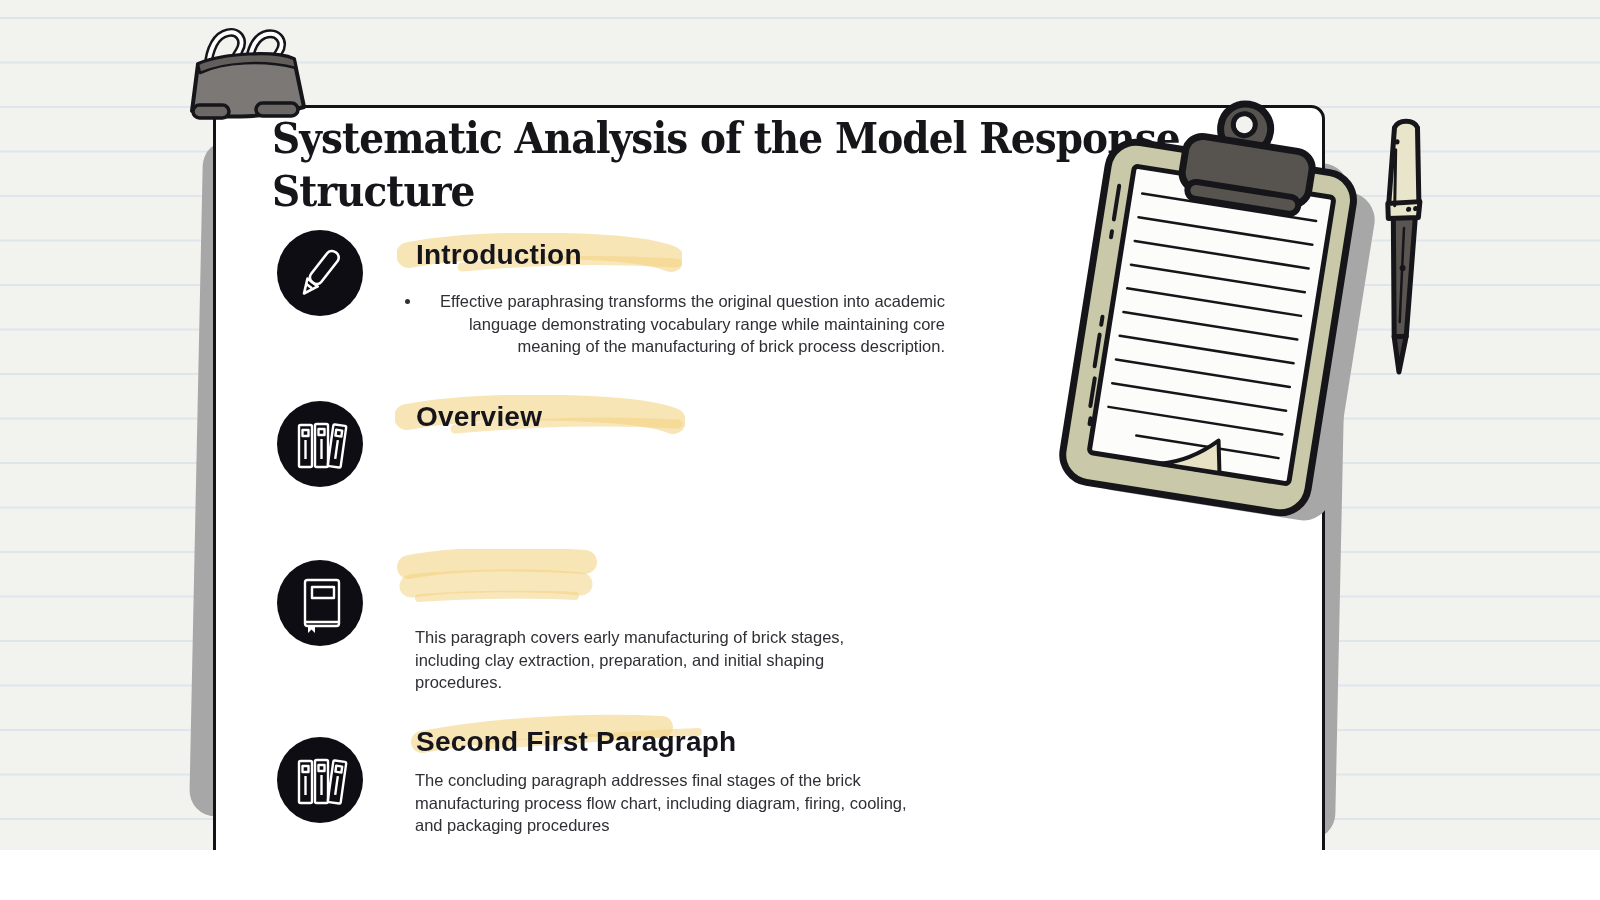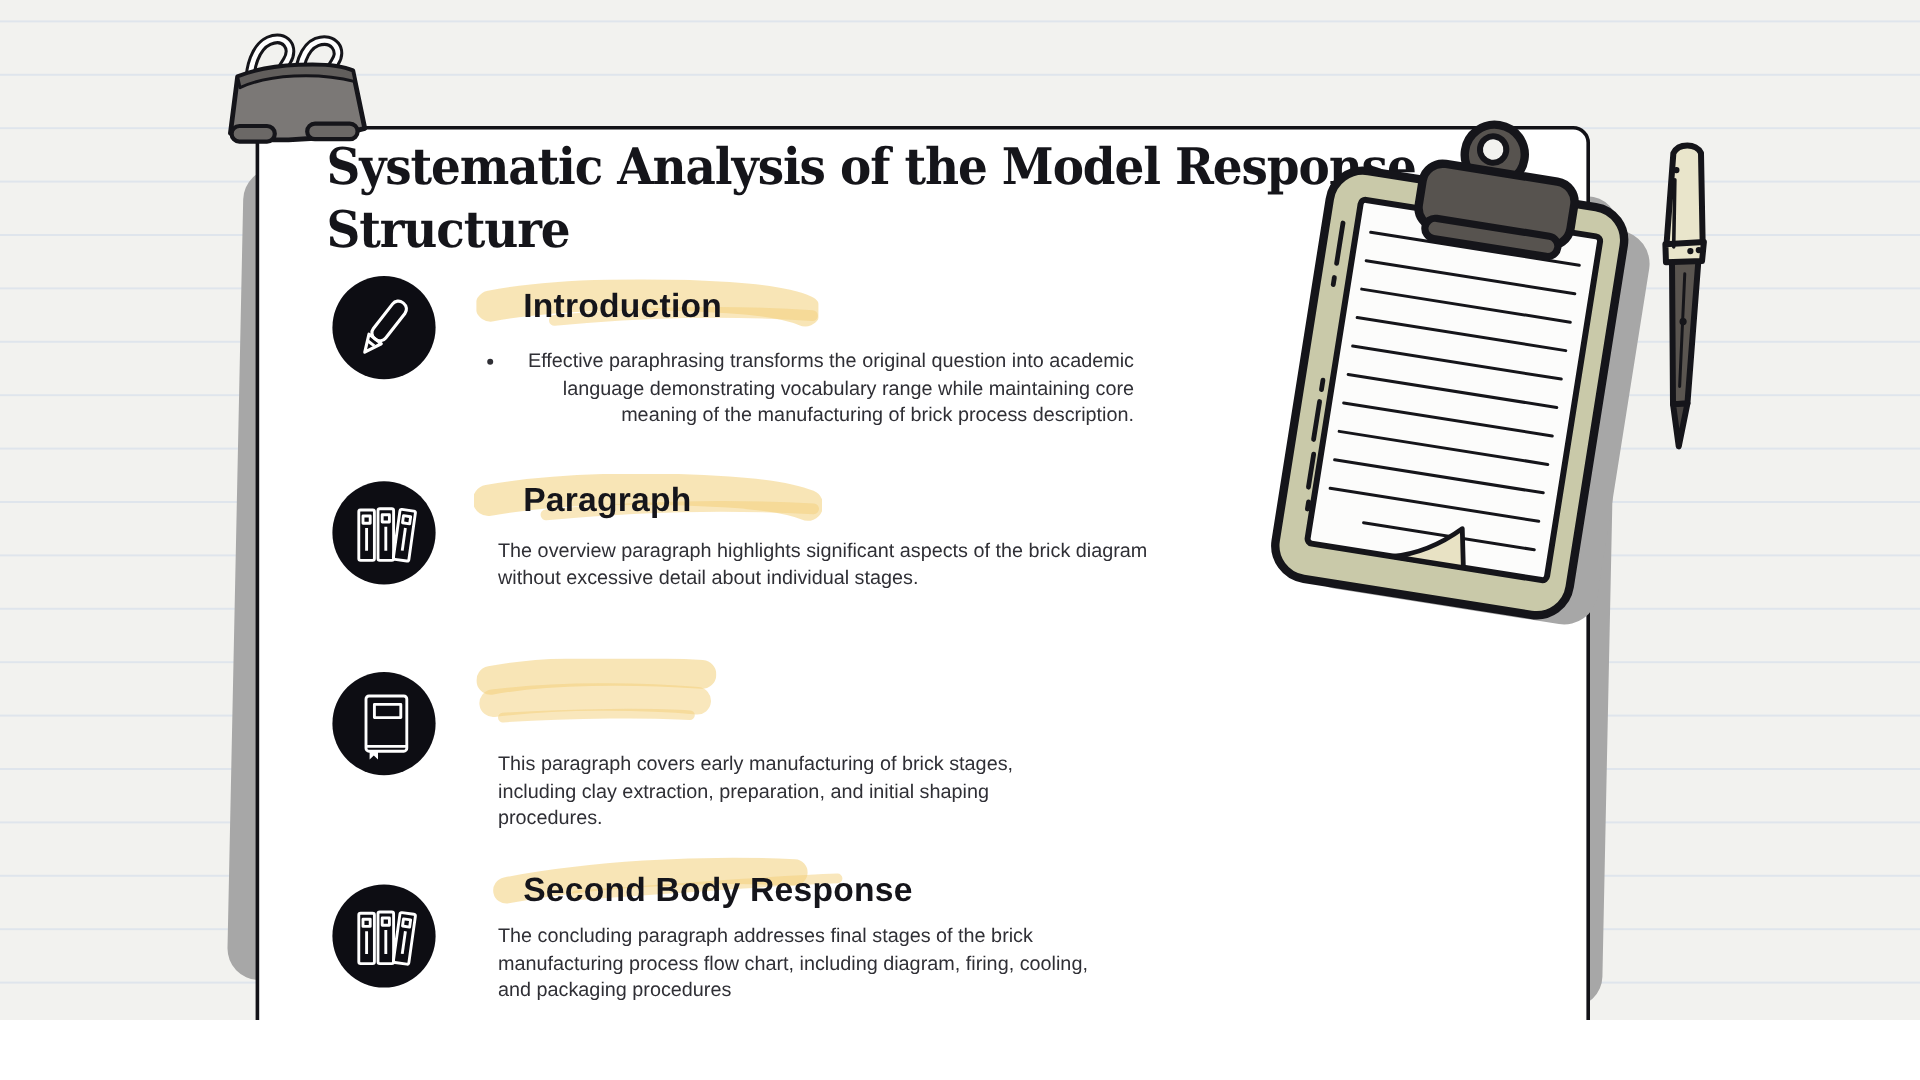--- a/index.html
+++ b/index.html
@@ -36,21 +36,21 @@
     left:277px;z-index:4;
     display:flex;align-items:center;justify-content:center;
   }
   #icon-1{top:230px;} #icon-2{top:401px;} #icon-3{top:560px;} #icon-4{top:737px;}
   .icon-circle svg{display:block;}
   .hl{z-index:3;pointer-events:none;}
   .hl path{stroke:var(--highlight,#f3cf7a);fill:none;stroke-linecap:round;}
   #hl-1{left:397px;top:233px;} #hl-2{left:395px;top:395px;}
   #hl-3{left:397px;top:549px;} #hl-4{left:410px;top:714px;}
   .sec-heading{
-    left:436px;color:#15151b;font-weight:700;font-size:28px;line-height:1.2;
+    left:416px;color:#15151b;font-weight:700;font-size:28px;line-height:1.2;
     letter-spacing:0.2px;z-index:5;white-space:nowrap;
   }
   #h-1{top:238px;} #h-2{top:400px;} #h-3{top:559px;} #h-4{top:725px;}
   .sec-body{
     left:415px;color:#2f2f35;font-size:16.5px;line-height:22.5px;z-index:5;
   }
   #b-1{top:290px;width:545px;left:400px;}
   #b-1 ul{margin:0;padding:0 0 0 22px;text-align:right;}
   #b-1 li{margin:0;padding:0;}
   #b-2{top:448px;width:575px;}
@@ -140,29 +140,28 @@
         <g transform="rotate(8 48 33)">
           <rect x="41.5" y="12" width="13" height="42" rx="1.5"></rect>
           <rect x="45" y="17" width="6" height="6"></rect>
           <line x1="48" y1="27" x2="48" y2="46"></line>
         </g>
       </g>
     </svg>
   </div>
 
   <div id="h-1" class="abs sec-heading">Introduction</div>
-  <div id="h-2" class="abs sec-heading">Paragraph</div>
-  <div id="h-4" class="abs sec-heading">Second Body Response</div>
+  <div id="h-2" class="abs sec-heading">Overview</div>
+  <div id="h-4" class="abs sec-heading">Second First Paragraph</div>
 
   <div id="b-1" class="abs sec-body">
     <ul>
       <li>Effective paraphrasing transforms the original question into academic language demonstrating vocabulary range while maintaining core meaning of the manufacturing of brick process description.</li>
     </ul>
   </div>
-  <div id="b-2" class="abs sec-body">The overview paragraph highlights significant aspects of the brick diagram without excessive detail about individual stages.</div>
   <div id="b-3" class="abs sec-body">This paragraph covers early manufacturing of brick stages, including clay extraction, preparation, and initial shaping procedures.</div>
   <div id="b-4" class="abs sec-body">The concluding paragraph addresses final stages of the brick manufacturing process flow chart, including diagram, firing, cooling, and packaging procedures</div>
 
   <svg class="abs binder-clip" width="128" height="120" viewBox="0 0 128 120">
     <g fill="none" stroke-linecap="round">
       <path d="M48,100 C20,94 20,36 42,26 C56,20 64,32 57,43 C50,53 46,66 48,100" stroke="#15151a" stroke-width="9"></path>
       <path d="M48,100 C20,94 20,36 42,26 C56,20 64,32 57,43 C50,53 46,66 48,100" stroke="#ffffff" stroke-width="4"></path>
       <path d="M88,100 C62,94 60,36 82,27 C96,22 104,34 97,44 C90,54 86,66 88,100" stroke="#15151a" stroke-width="9"></path>
       <path d="M88,100 C62,94 60,36 82,27 C96,22 104,34 97,44 C90,54 86,66 88,100" stroke="#ffffff" stroke-width="4"></path>
     </g>

